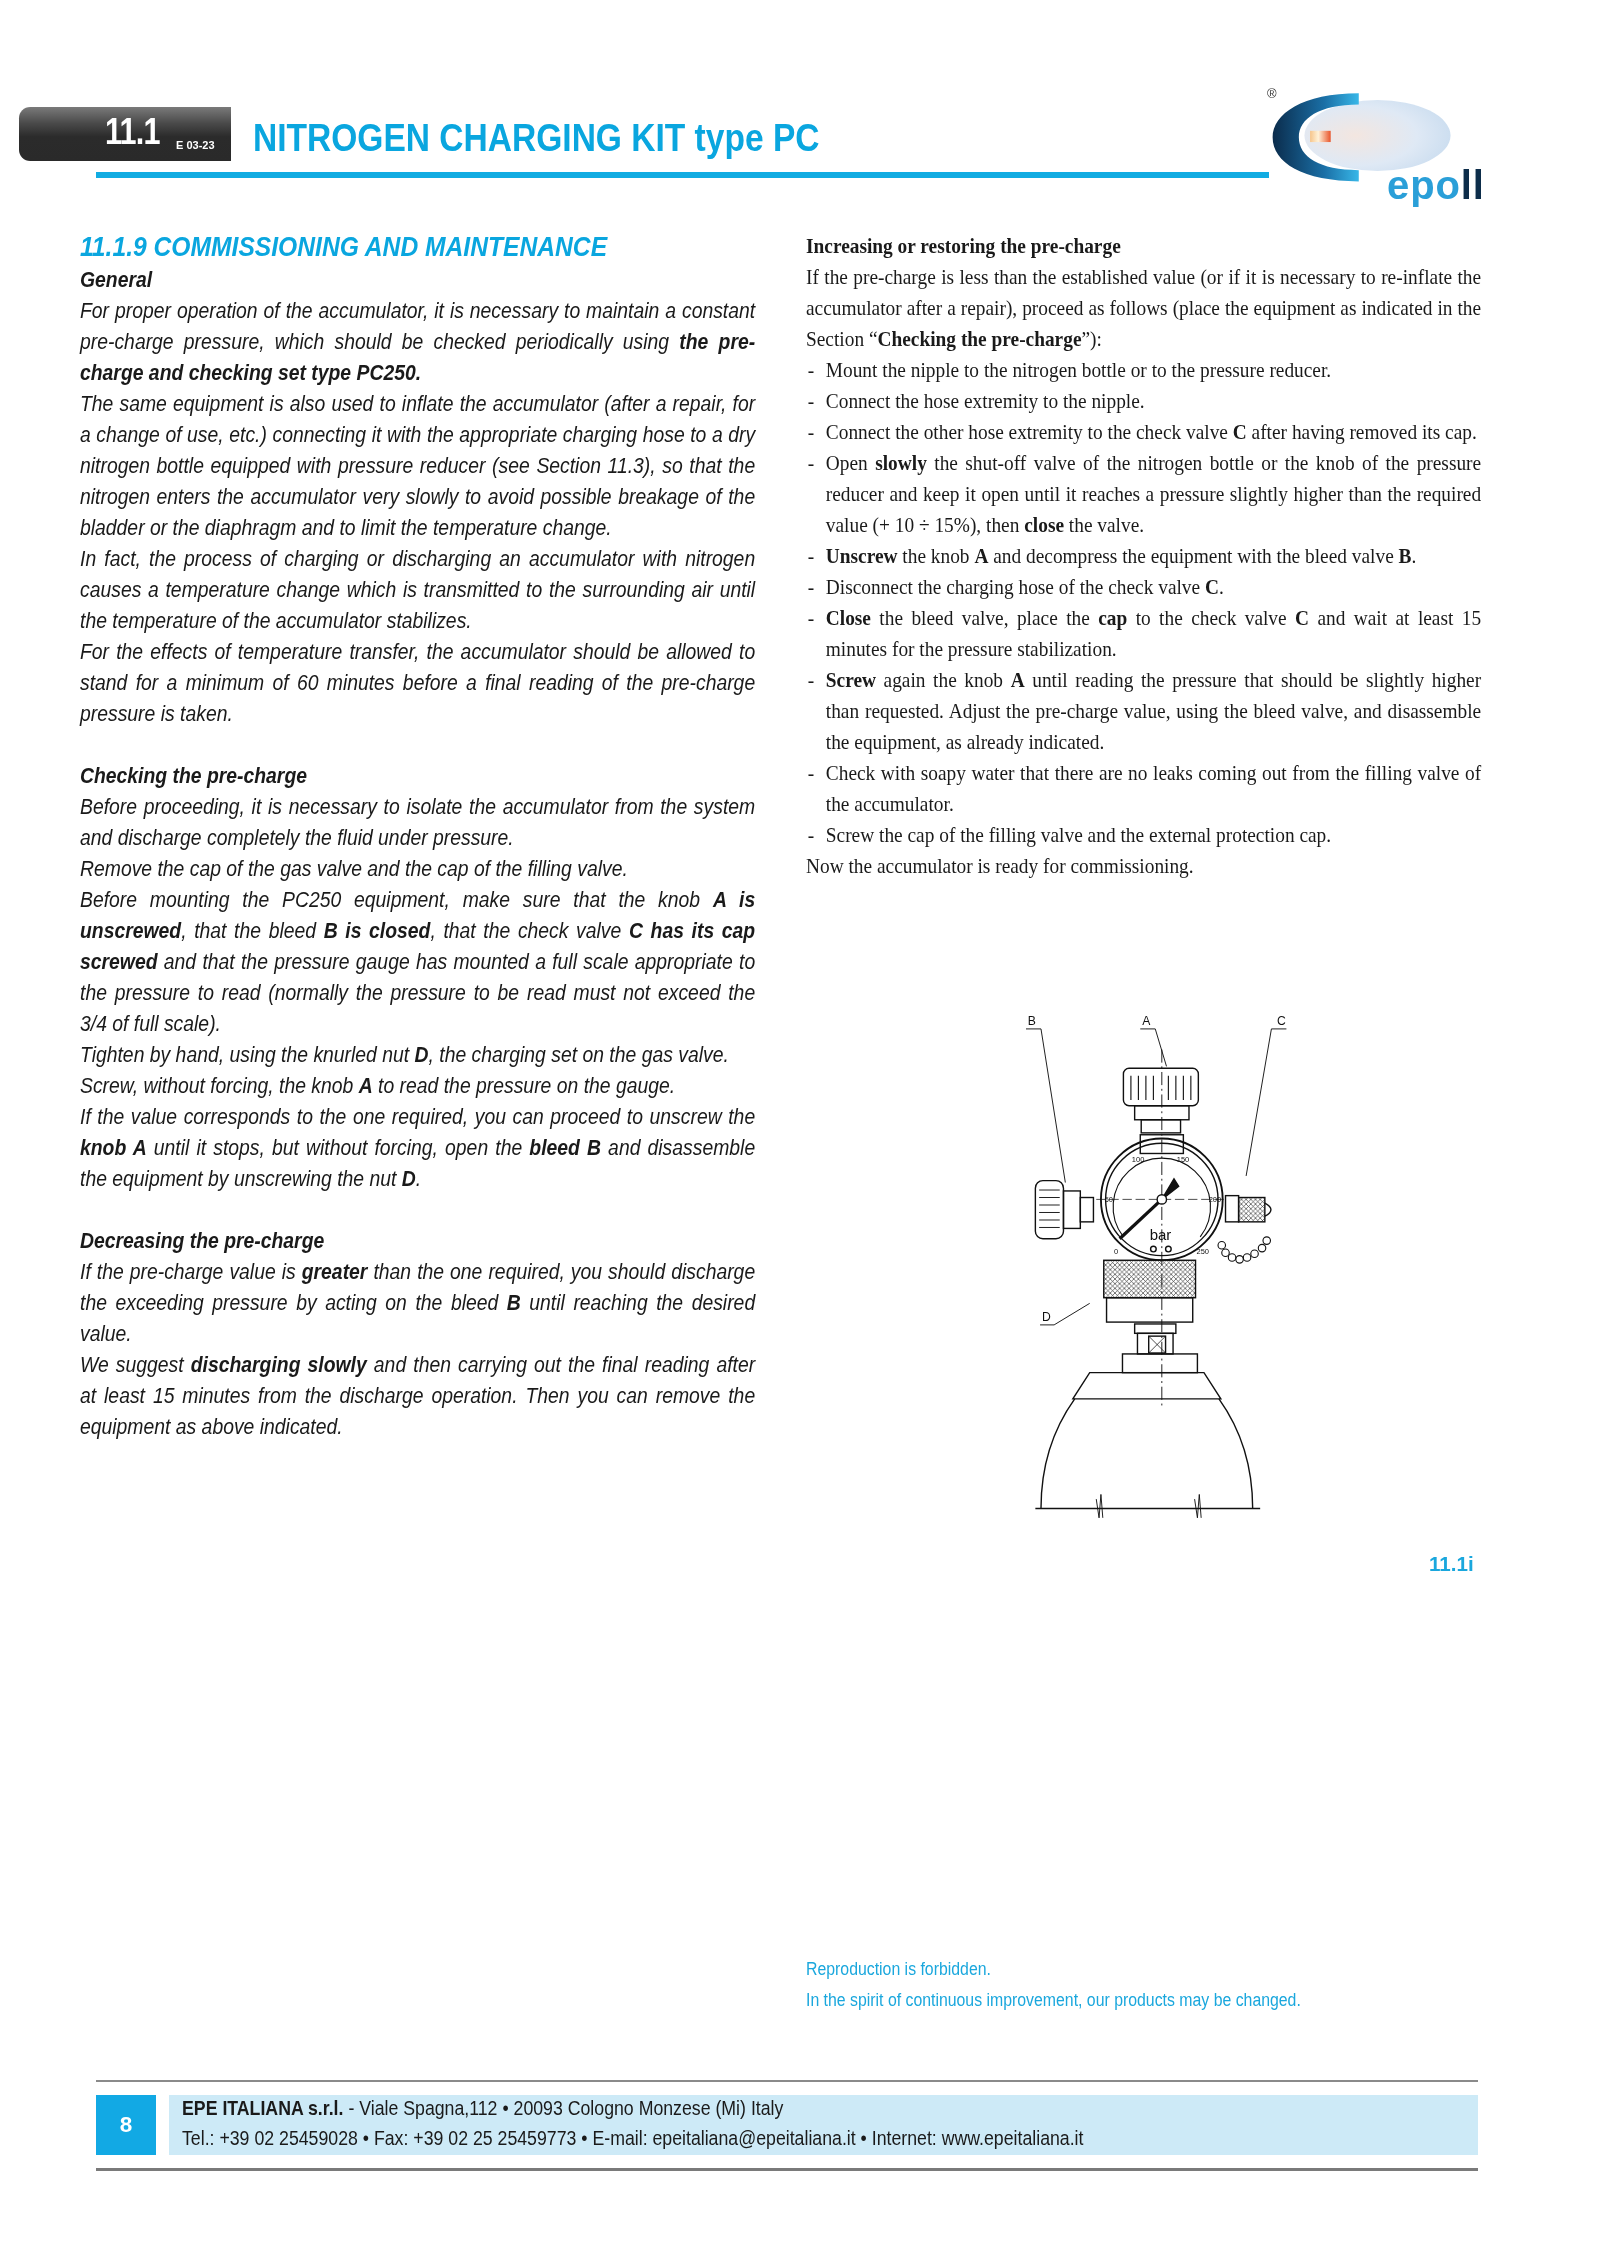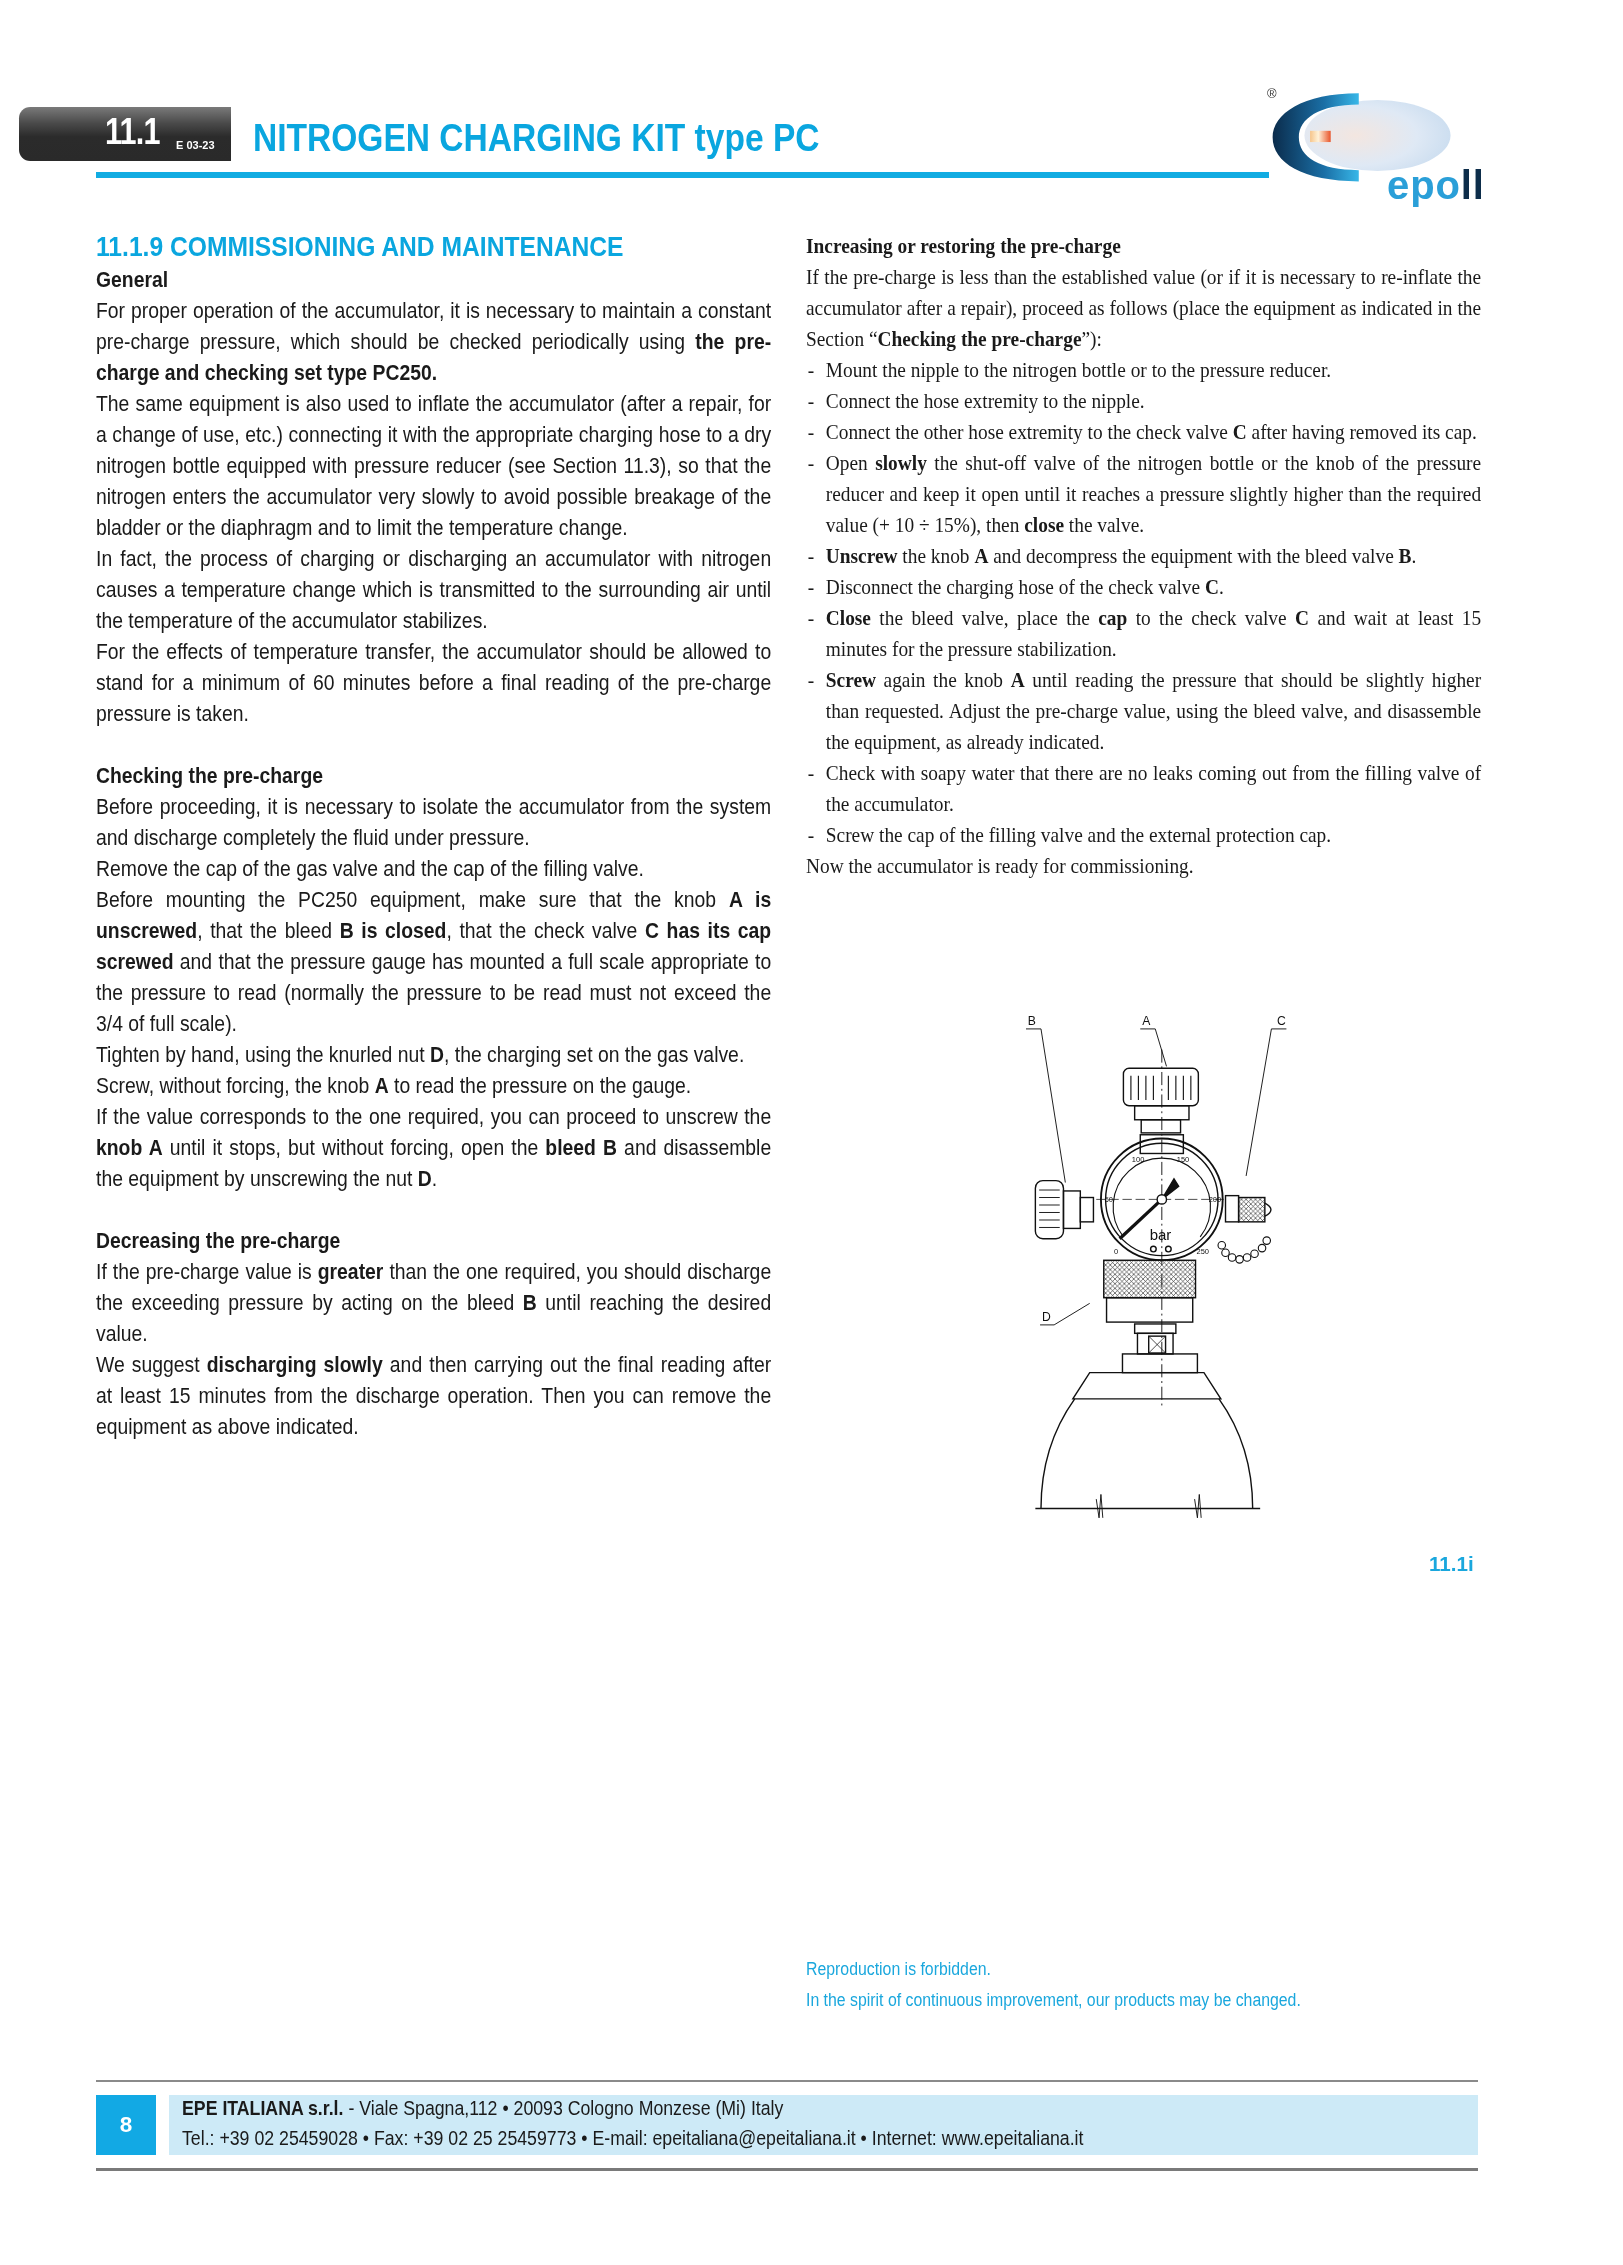--- a/index.html
+++ b/index.html
@@ -14,21 +14,21 @@
   .doc-title { position: absolute; left: 253px; top: 116px; color: #0aa6df; font-size: 39px; font-weight: bold; transform: scaleX(0.86); transform-origin: left; white-space: nowrap; }
   .title-rule { position: absolute; left: 96px; top: 172px; width: 1173px; height: 5.6px; background: #12ace2; }
 
   .logo { position: absolute; left: 1265px; top: 84px; width: 225px; height: 103px; }
   .logo-reg { position: absolute; left: 1267px; top: 86px; font-size: 13px; color: #333; }
   .logo-text { position: absolute; left: 1387px; top: 116px; font-size: 40px; font-weight: bold; color: #2a9fd8; letter-spacing: 0.9px; margin-top: 47px; }
   .logo-text .ll { color: #0d2d4a; }
 
   
   .col { position: absolute; font-size: 22px; line-height: 31px; }
-  .col-left { left: 96px; top: 230px; width: 673px; }
+  .col-left { left: 80px; top: 230px; width: 673px; font-style: italic; }
   .col-right { left: 806px; top: 230px; width: 673px; font-family: Liberation Serif, serif; }
   .col p { margin: 0; text-align: justify; }
   .h-main { color: #0aa6df; font-size: 28px; font-weight: bold; line-height: 34px; margin: 0; }
   .h-sub { font-weight: bold; margin: 0; }
   .gap { height: 31px; }
   .col b { font-weight: bold; }
   .txt { transform: scaleX(0.88); transform-origin: left; width: 114%; }
 
   ul.dash { list-style: none; margin: 0; padding: 0; }
   ul.dash li { position: relative; padding-left: 22.5px; text-align: justify; }

